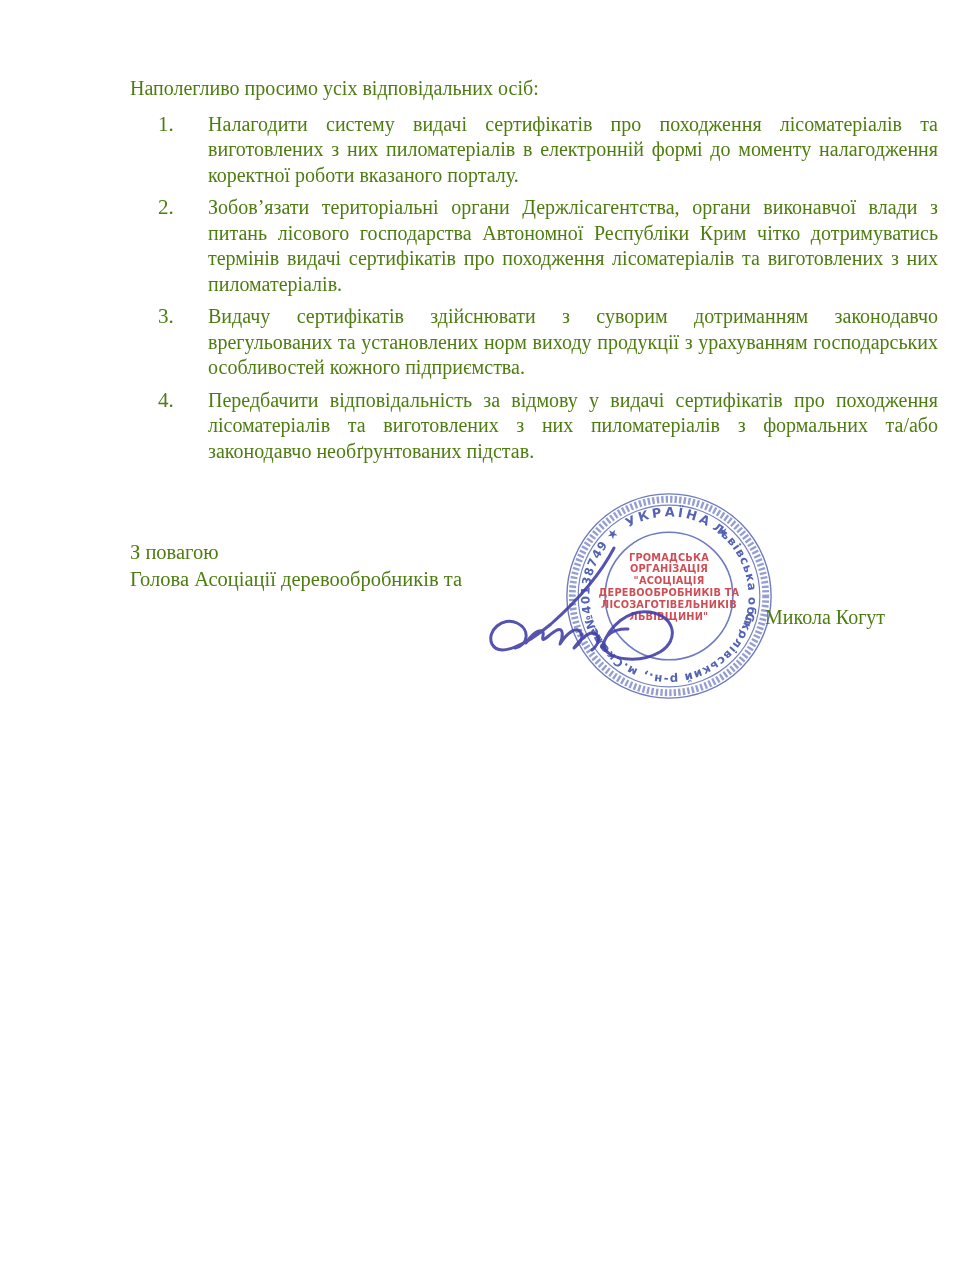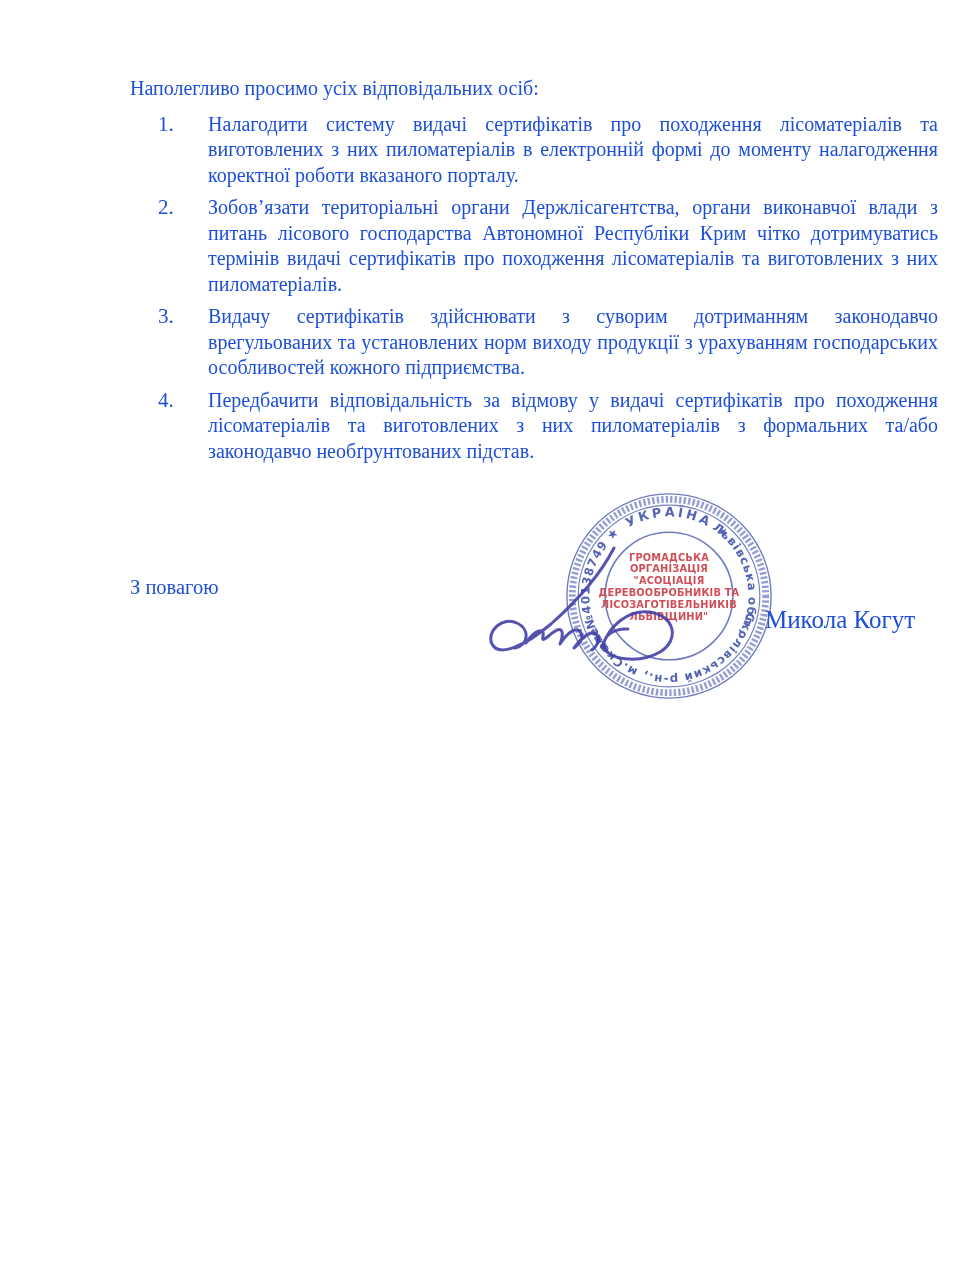--- a/index.html
+++ b/index.html
@@ -1,21 +1,21 @@
 <!DOCTYPE html>
 <html lang="uk"><head>
 <meta charset="utf-8">
 <style>
   html,body{margin:0;padding:0;}
   .page{
     position:relative;
     width:980px;height:1280px;
     background:#ffffff;
     font-family:"Liberation Serif","DejaVu Serif",serif;
-    color:#1d4ed8;
+    color:#4d7c0f;
     overflow:hidden;
   }
   .letter-body{
     position:absolute;
     left:130px;top:76px;
     width:808px;
     font-size:20px;
     line-height:25.5px;
   }
   .salutation{margin:0 0 10px 0;}
@@ -31,30 +31,30 @@
     font-size:21px;
   }
   ol.items .txt{
     flex:1;
     text-align:justify;
     text-align-last:left;
     margin-left:16px;
   }
   .closing{
     position:absolute;
-    left:130px;top:574px;
+    left:130px;top:539px;
     width:420px;
     font-size:20.5px;
     line-height:27px;
   }
   .closing div{white-space:nowrap;}
   .signer-name{
     position:absolute;
     left:765px;top:606px;
-    font-size:25px;
+    font-size:20px;
     white-space:nowrap;
   }
   .stamp{
     position:absolute;
     left:561px;top:488px;
     width:216px;height:216px;
     z-index:2;
     opacity:0.92;
   }
   .stamp text{
@@ -93,20 +93,21 @@
       </li>
       <li>
         <span class="num">4.</span>
         <span class="txt">Передбачити відповідальність за відмову у видачі сертифікатів про походження лісоматеріалів та виготовлених з них пиломатеріалів з формальних та/або законодавчо необґрунтованих підстав.</span>
       </li>
     </ol>
   </div>
 
   <div class="closing">
     <div>З повагою</div>
+    <div>Голова Асоціації деревообробників та</div>
   </div>
 
   <div class="signer-name">Микола Когут</div>
 
   <svg class="stamp" viewBox="0 0 220 220">
     <defs>
       <path id="arcTop" d="M 29,110 A 81,81 0 0 1 191,110"></path>
       <path id="arcRight" d="M 110,29 A 81,81 0 0 1 110,191"></path>
       <path id="arcBottom" d="M 191,110 A 81,81 0 0 1 29,110"></path>
       <path id="arcLeft" d="M 110,191 A 81,81 0 0 1 110,29"></path>

